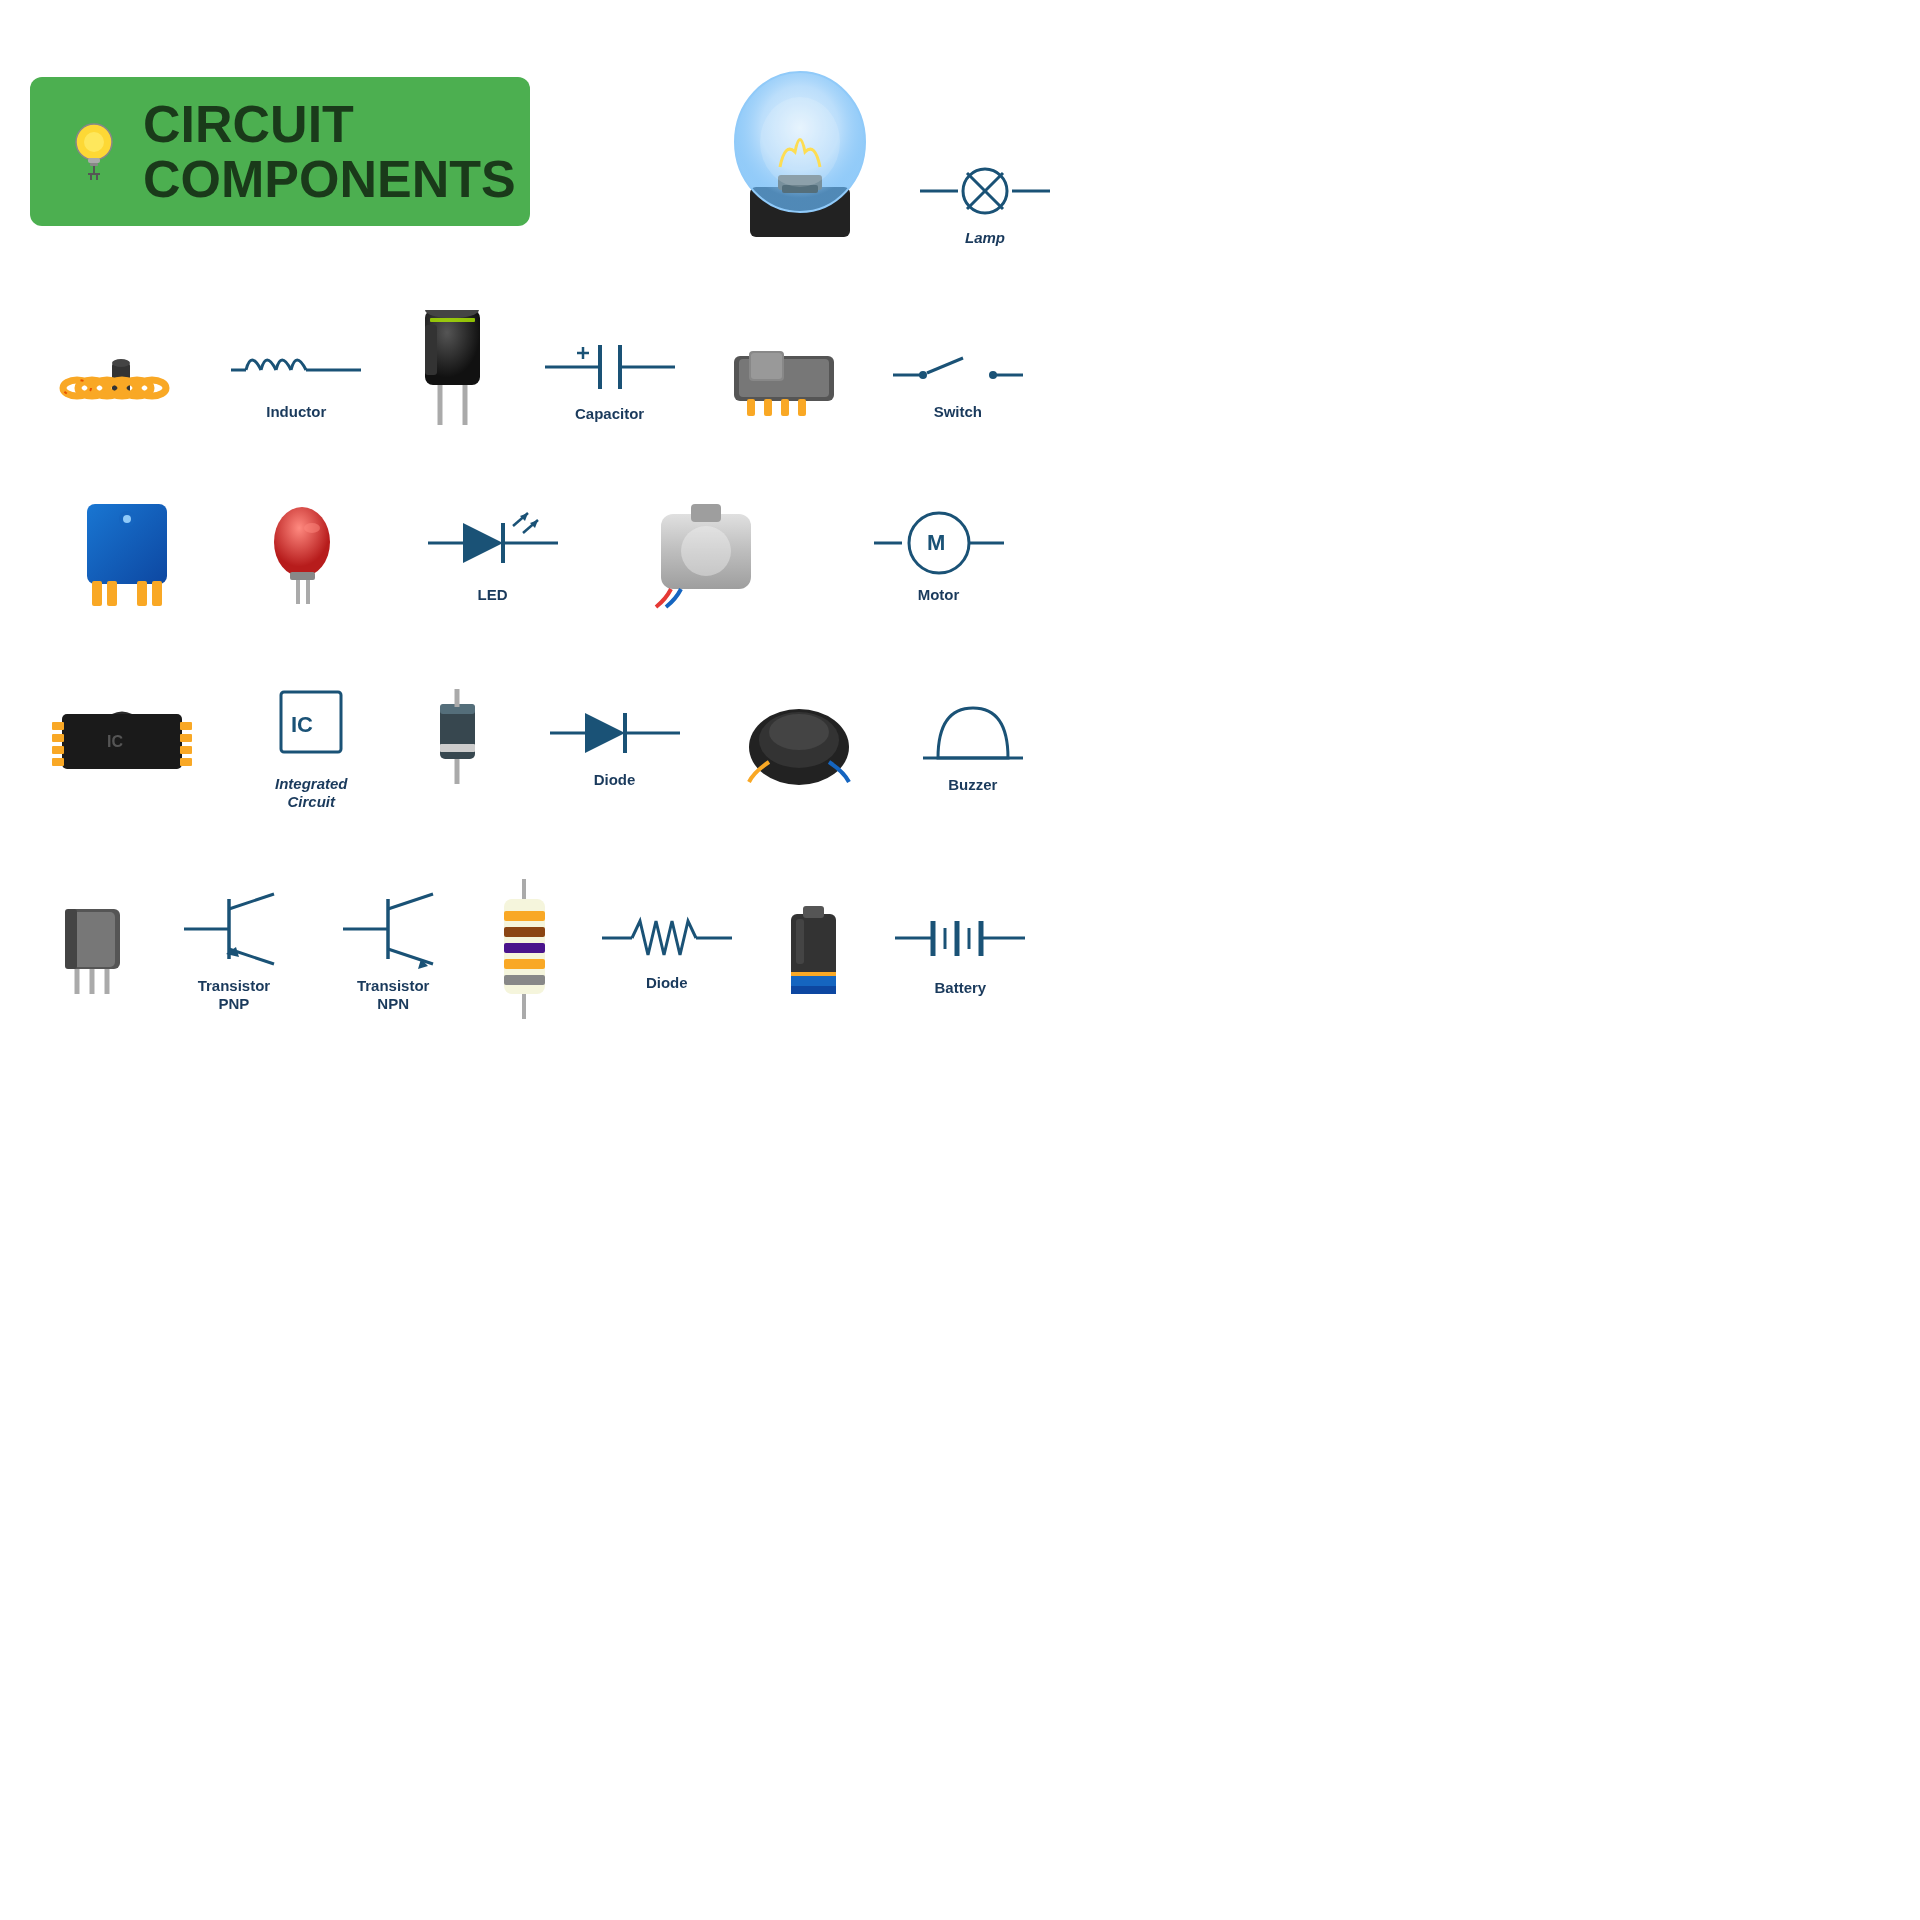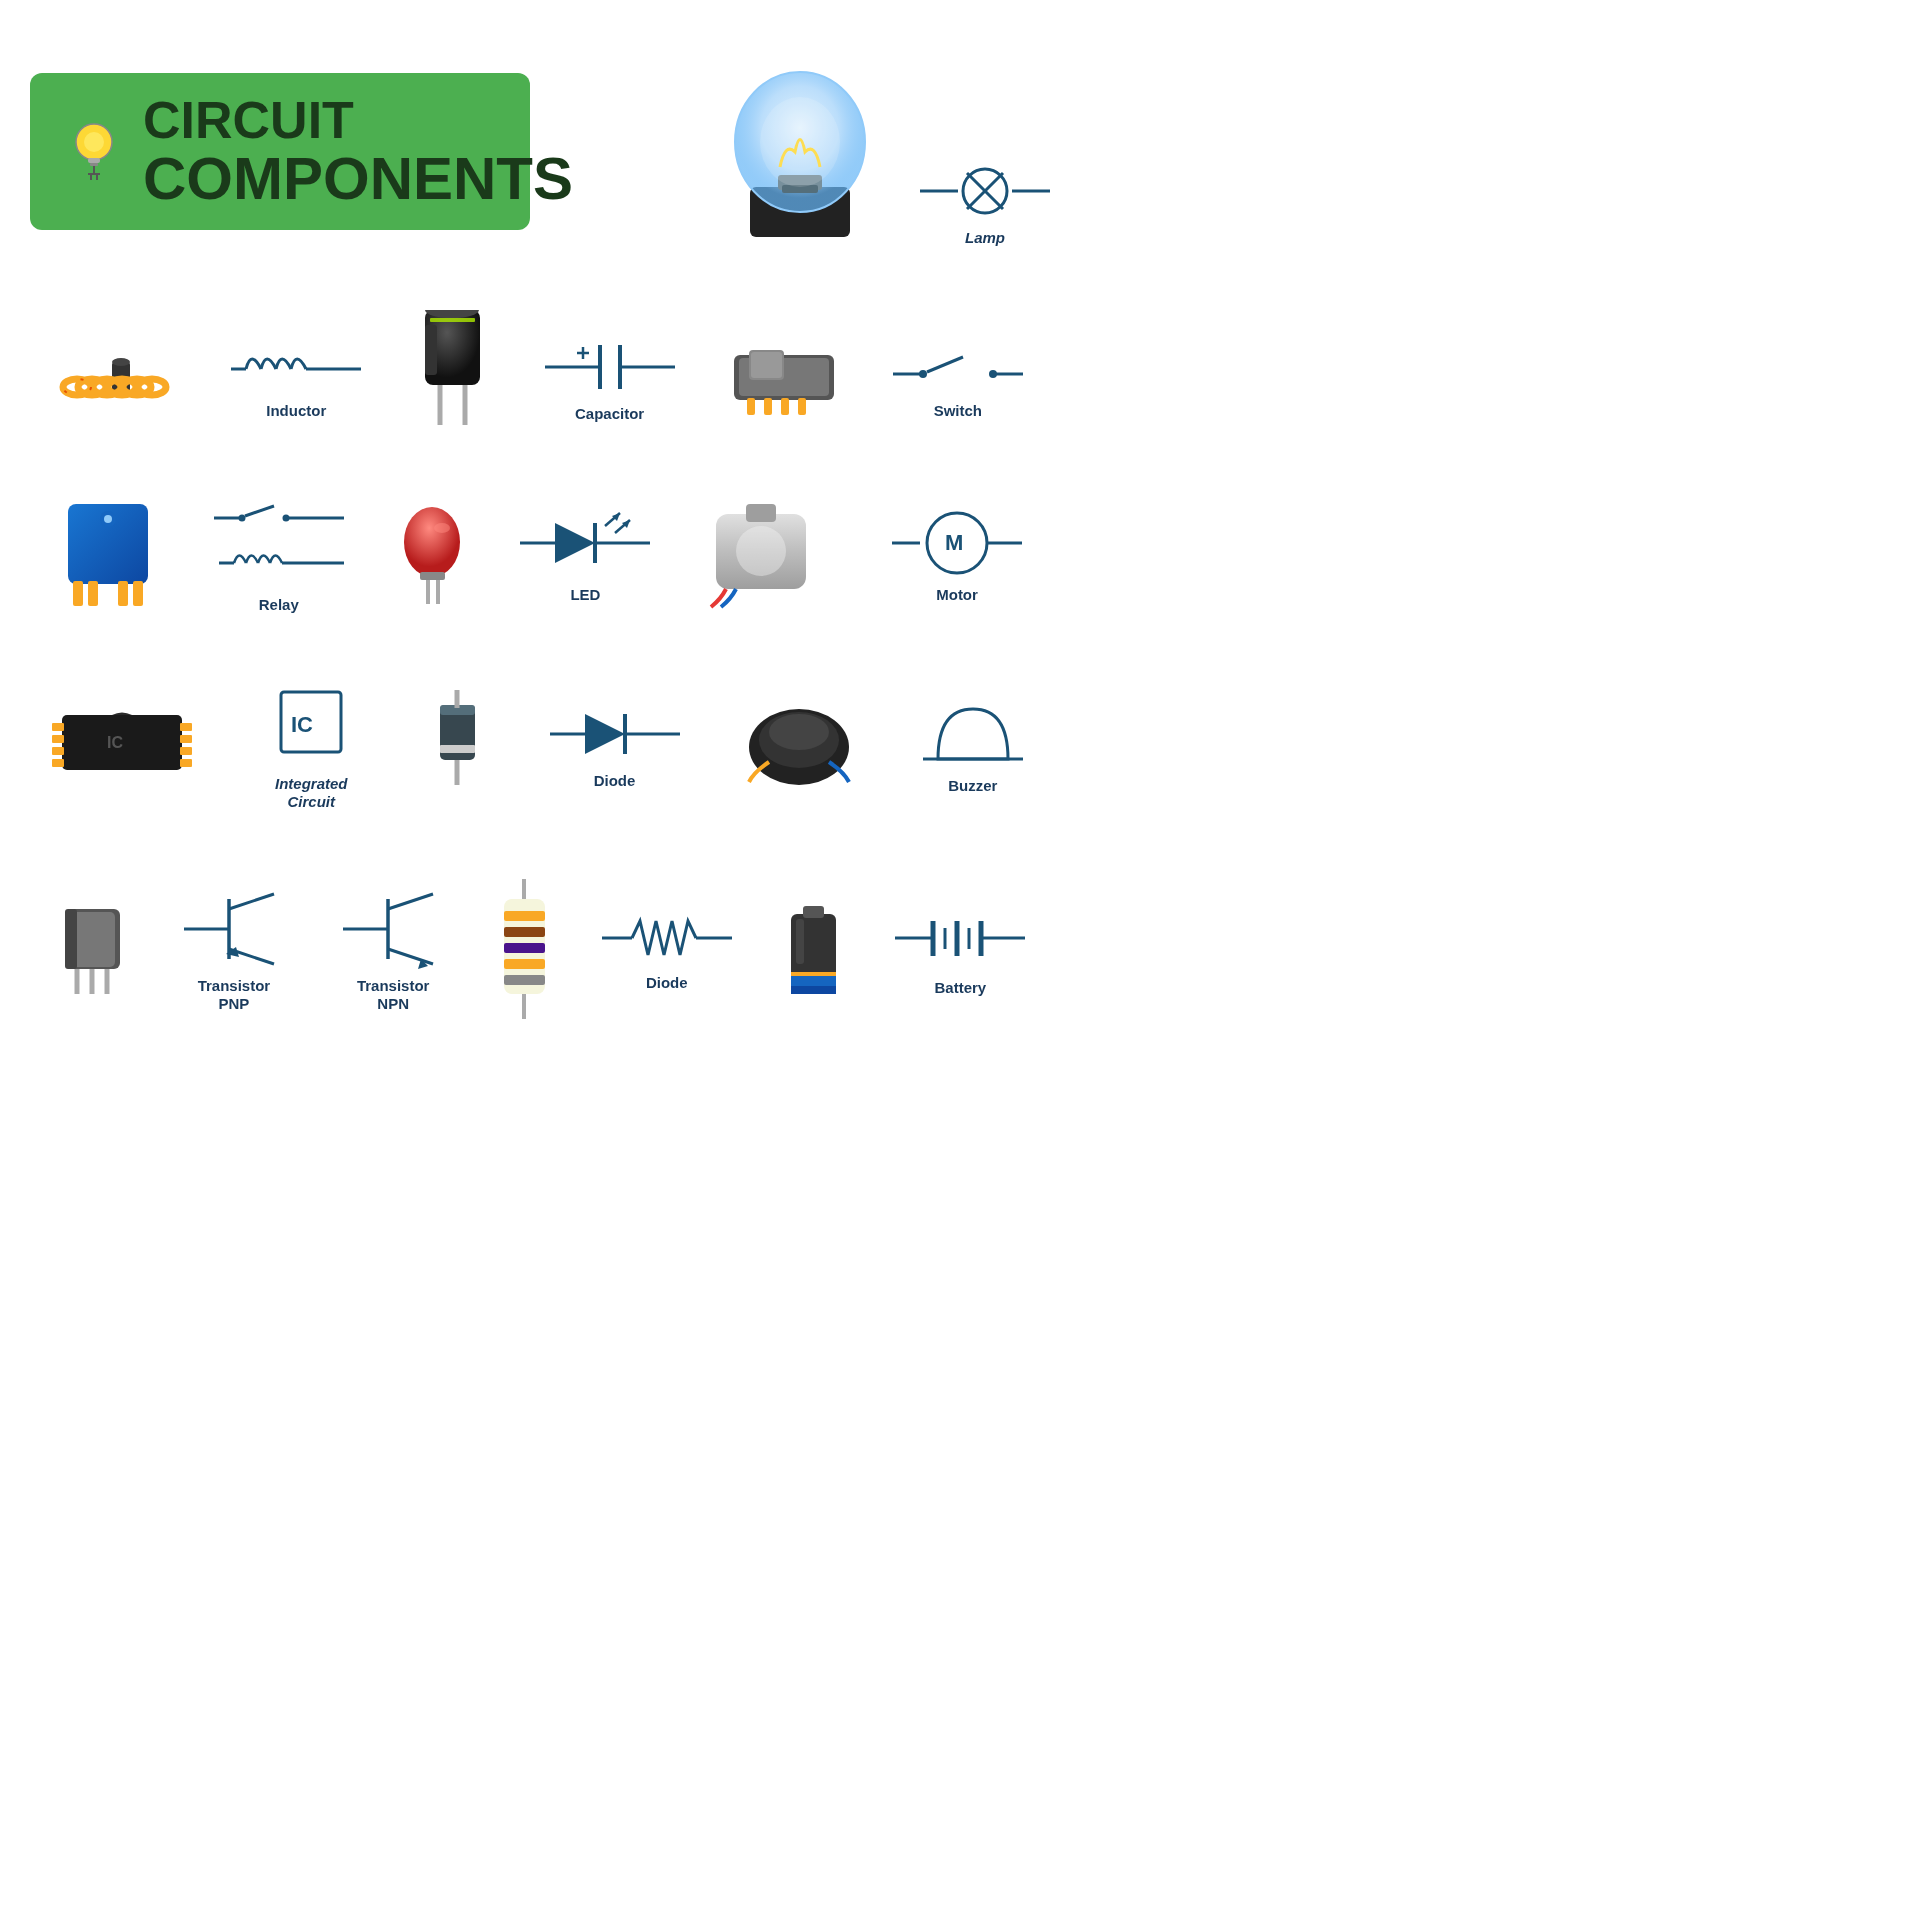--- a/index.html
+++ b/index.html
@@ -92,21 +92,21 @@
           <rect x="18" y="36" width="12" height="5" rx="2" fill="#aaa"></rect>
           <rect x="20" y="41" width="8" height="3" rx="1" fill="#888"></rect>
           <line x1="24" y1="44" x2="24" y2="52" stroke="#555" stroke-width="2"></line>
           <line x1="18" y1="52" x2="30" y2="52" stroke="#555" stroke-width="2"></line>
           <line x1="21" y1="52" x2="21" y2="58" stroke="#555" stroke-width="2"></line>
           <line x1="27" y1="52" x2="27" y2="58" stroke="#555" stroke-width="2"></line>
         </svg>
       </div>
       <div>
         <div style="font-size:52px;font-weight:900;color:#1a3a1a;line-height:1.05;text-transform:uppercase;">CIRCUIT</div>
-        <div style="font-size:60px;font-weight:900;color:#1a3a1a;line-height:1.05;text-transform:uppercase;">COMPONENTS</div>
+        <div style="font-size:52px;font-weight:900;color:#1a3a1a;line-height:1.05;text-transform:uppercase;">COMPONENTS</div>
       </div>
     </div>
 
     <div class="header-right">
 
       <div style="display:flex;flex-direction:column;align-items:center;">
         <svg width="160" height="190" viewBox="0 0 160 190">
 
           <rect x="30" y="130" width="100" height="50" rx="6" fill="#222"></rect>
 
@@ -242,38 +242,20 @@
         <circle cx="50" cy="20" r="8" fill="#1565c0"></circle>
         <circle cx="50" cy="20" r="4" fill="#90caf9"></circle>
 
         <rect x="15" y="82" width="10" height="25" rx="2" fill="#f9a825"></rect>
         <rect x="30" y="82" width="10" height="25" rx="2" fill="#f9a825"></rect>
         <rect x="60" y="82" width="10" height="25" rx="2" fill="#f9a825"></rect>
         <rect x="75" y="82" width="10" height="25" rx="2" fill="#f9a825"></rect>
       </svg>
     </div>
 
-    <div class="item-wrap">
-      <svg width="130" height="90" viewBox="0 0 130 90">
-
-        <line x1="0" y1="20" x2="28" y2="20" stroke="#1a5276" stroke-width="3"></line>
-        <circle cx="28" cy="20" r="3.5" fill="#1a5276"></circle>
-        <line x1="31" y1="18" x2="60" y2="8" stroke="#1a5276" stroke-width="3"></line>
-        <circle cx="72" cy="20" r="3.5" fill="#1a5276"></circle>
-        <line x1="72" y1="20" x2="130" y2="20" stroke="#1a5276" stroke-width="3"></line>
-
-        <line x1="5" y1="65" x2="20" y2="65" stroke="#1a5276" stroke-width="3"></line>
-        <path d="M20 65 Q25 50 32 65" stroke="#1a5276" stroke-width="2.5" fill="none"></path>
-        <path d="M32 65 Q37 50 44 65" stroke="#1a5276" stroke-width="2.5" fill="none"></path>
-        <path d="M44 65 Q49 50 56 65" stroke="#1a5276" stroke-width="2.5" fill="none"></path>
-        <path d="M56 65 Q61 50 68 65" stroke="#1a5276" stroke-width="2.5" fill="none"></path>
-        <line x1="68" y1="65" x2="130" y2="65" stroke="#1a5276" stroke-width="3"></line>
-      </svg>
-      <div class="sym-label">Relay</div>
-    </div>
 
     <div>
       <svg width="65" height="100" viewBox="0 0 65 100">
         <defs>
           <radialGradient id="ledGrad" cx="45%" cy="30%" r="55%">
             <stop offset="0%" stop-color="#ff8a80"></stop>
             <stop offset="100%" stop-color="#b71c1c"></stop>
           </radialGradient>
         </defs>
 

